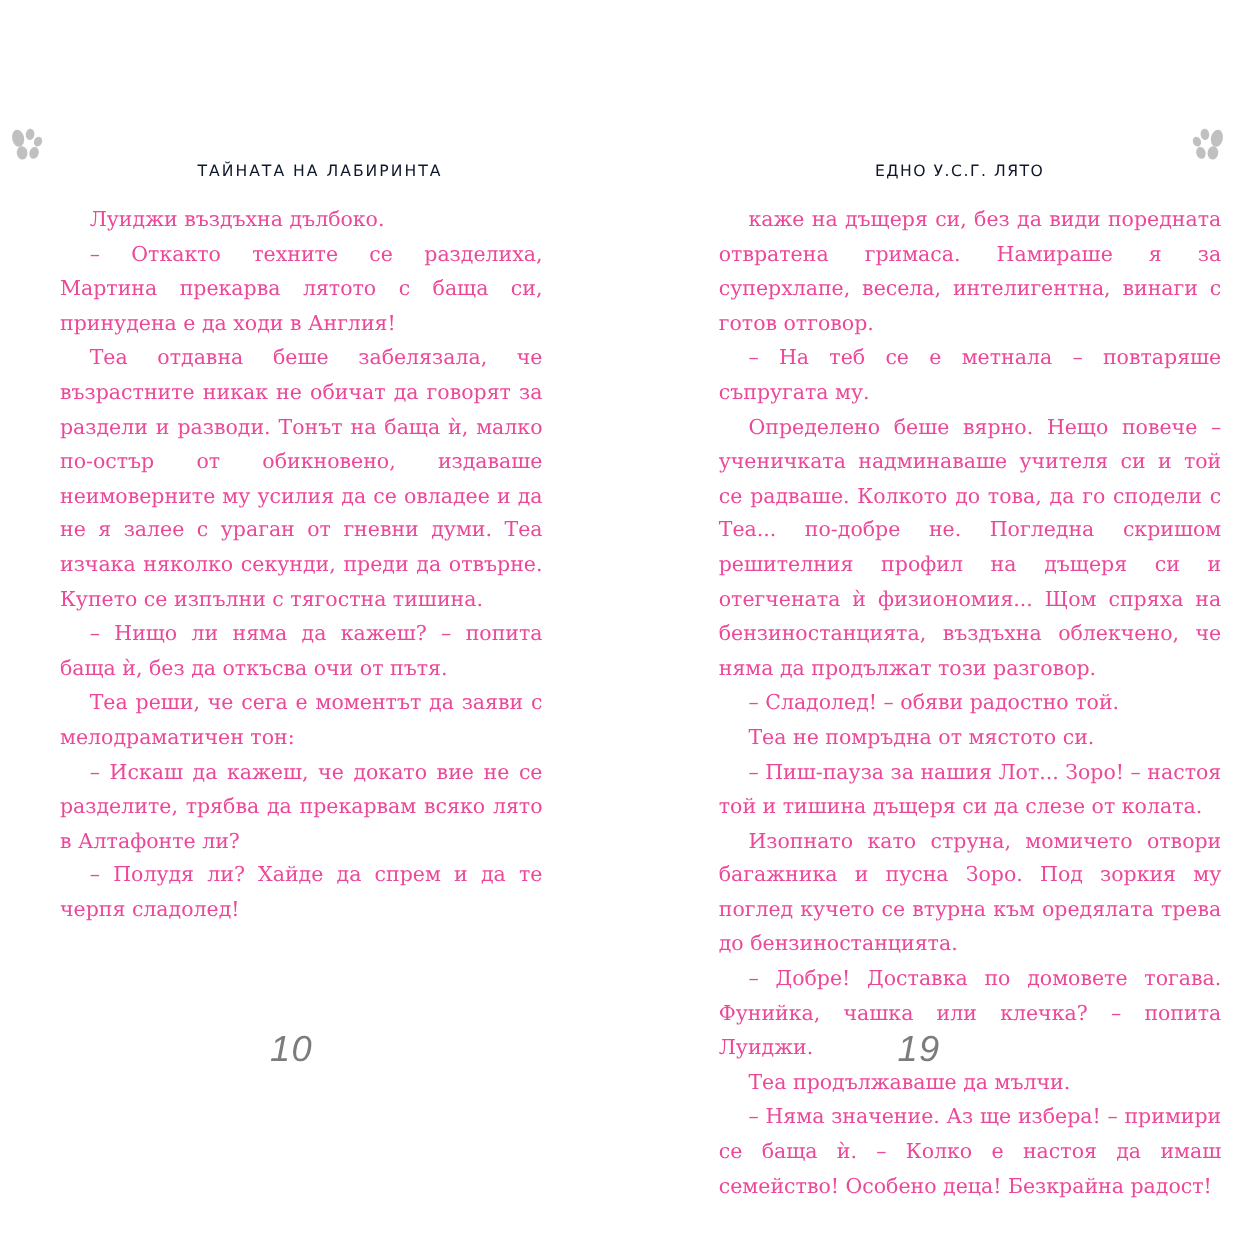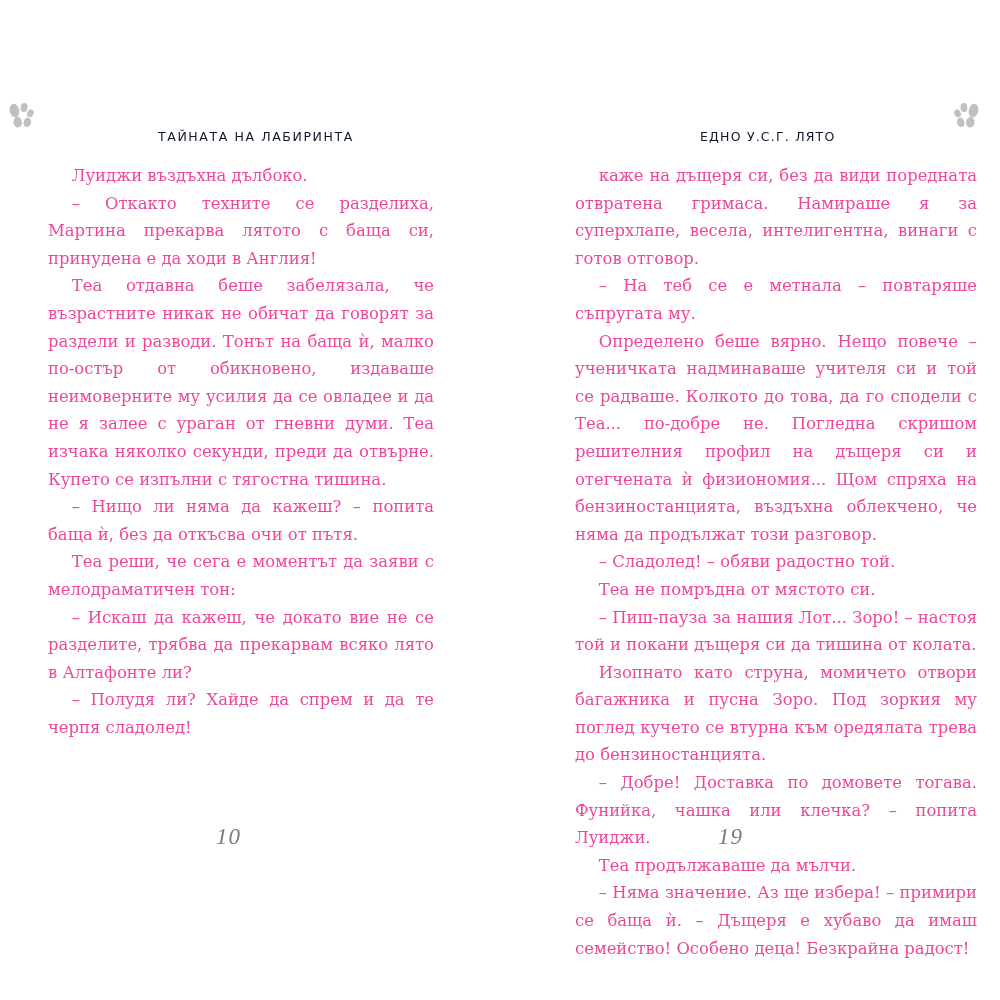--- a/index.html
+++ b/index.html
@@ -56,24 +56,24 @@
 
   .col p {
     margin: 0;
     text-indent: 1.45em;
   }
 
   
   .folio {
     position: absolute;
     top: 824px;
-    font-size: 23px;
+    font-size: 29px;
     color: #7c7c7c;
     font-style: italic;
-    font-family: Liberation Serif, serif;
+    font-family: Liberation Sans, sans-serif;
     letter-spacing: 1px;
   }
   .folio-left  { left: 216px; }
   .folio-right { left: 718px; }
 </style>
 </head>
 <body>
 
 <div class="page">
 
@@ -109,23 +109,23 @@
     <p>– Искаш да кажеш, че докато вие не се разделите, трябва да прекарвам всяко лято в Алтафонте ли?</p>
     <p>– Полудя ли? Хайде да спрем и да те черпя сладолед!</p>
   </div>
 
   <div class="col col-right">
     <p>каже на дъщеря си, без да види поредната отвратена гримаса. Намираше я за суперхлапе, весела, интелигентна, винаги с готов отговор.</p>
     <p>– На теб се е метнала – повтаряше съпругата му.</p>
     <p>Определено беше вярно. Нещо повече – ученичката надминаваше учителя си и той се радваше. Колкото до това, да го сподели с Теа... по-добре не. Погледна скришом решителния профил на дъщеря си и отегчената ѝ физиономия... Щом спряха на бензиностанцията, въздъхна облекчено, че няма да продължат този разговор.</p>
     <p>– Сладолед! – обяви радостно той.</p>
     <p>Теа не помръдна от мястото си.</p>
-    <p>– Пиш-пауза за нашия Лот... Зоро! – настоя той и покани дъщеря си да тишина от колата.</p>
+    <p>– Пиш-пауза за нашия Лот... Зоро! – настоя той и тишина дъщеря си да слезе от колата.</p>
     <p>Изопнато като струна, момичето отвори багажника и пусна Зоро. Под зоркия му поглед кучето се втурна към оредялата трева до бензиностанцията.</p>
     <p>– Добре! Доставка по домовете тогава. Фунийка, чашка или клечка? – попита Луиджи.</p>
     <p>Теа продължаваше да мълчи.</p>
-    <p>– Няма значение. Аз ще избера! – примири се баща ѝ. – Дъщеря е хубаво да имаш семейство! Особено деца! Безкрайна радост!</p>
+    <p>– Няма значение. Аз ще избера! – примири се баща ѝ. – Колко е настоя да имаш семейство! Особено деца! Безкрайна радост!</p>
   </div>
 
   <div class="folio folio-left">10</div>
   <div class="folio folio-right">19</div>
 
 </div>
 
 </body></html>

